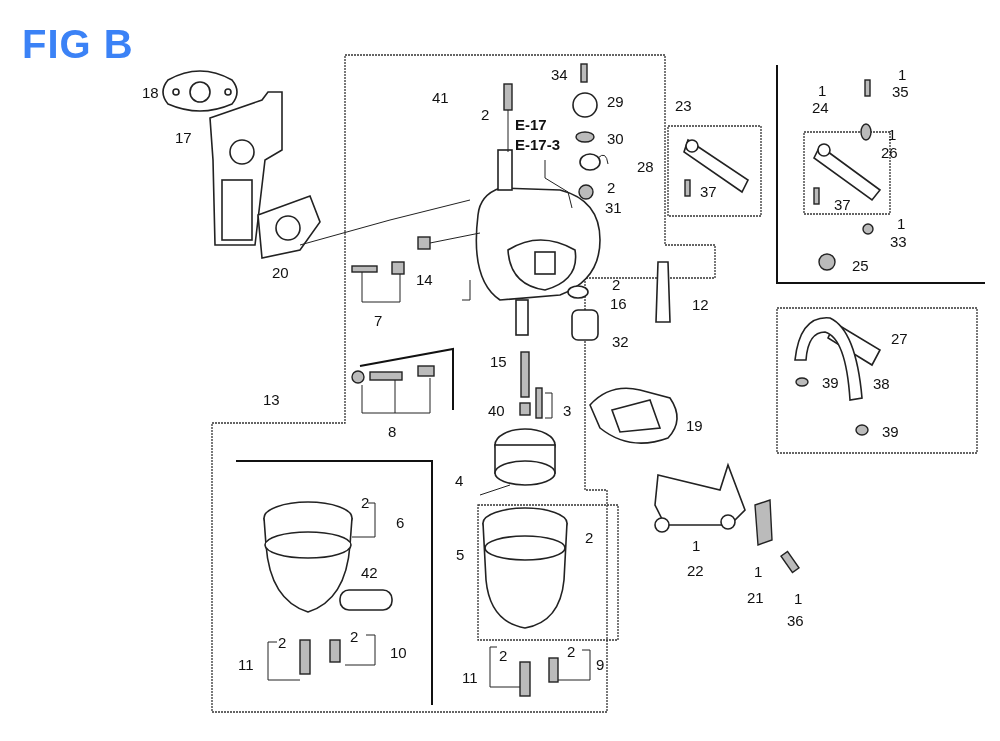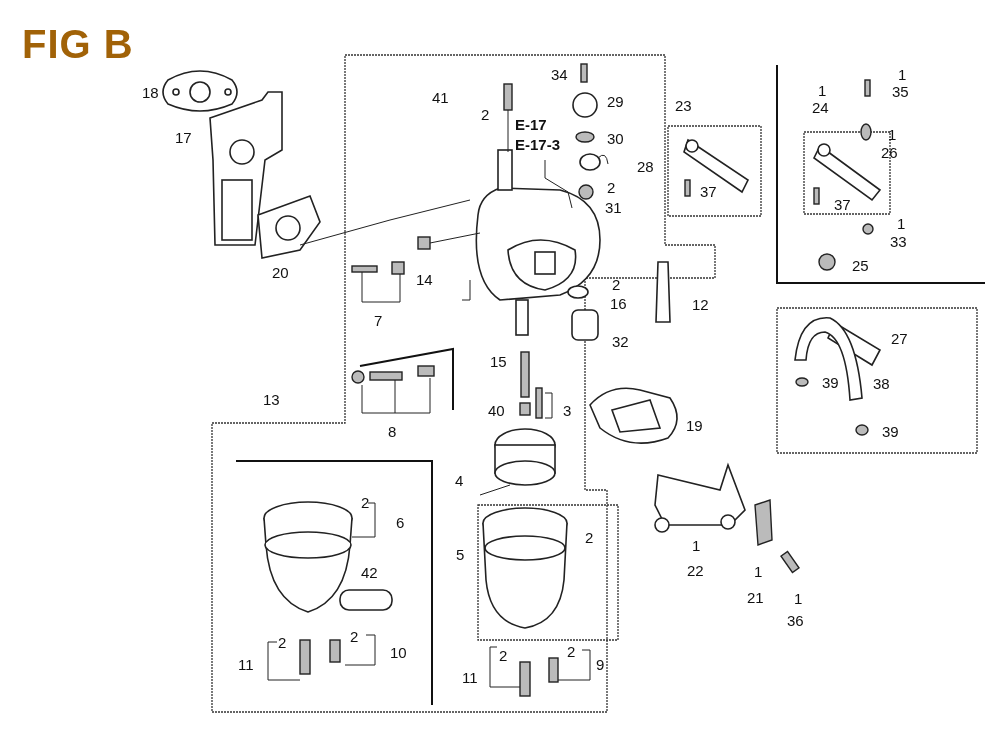--- a/index.html
+++ b/index.html
@@ -1,17 +1,17 @@
 <!DOCTYPE html>
 <html><head>
 <meta charset="utf-8">
 <style>
   html,body{margin:0;padding:0;background:#fff;}
   body{width:1000px;height:741px;position:relative;overflow:hidden;font-family:"Liberation Sans",sans-serif;}
-  #title{position:absolute;left:22px;top:22px;font-size:40px;font-weight:bold;color:#a16207;letter-spacing:1px;}
+  #title{position:absolute;left:22px;top:22px;font-size:40px;font-weight:bold;color:#3b82f6;letter-spacing:1px;}
   svg#dia{position:absolute;left:0;top:0;}
   .lbl{font-family:"Liberation Sans",sans-serif;font-size:15px;fill:#111;}
   .ref{font-family:"Liberation Sans",sans-serif;font-size:15px;font-weight:bold;fill:#111;}
   .part{fill:#fff;stroke:#222;stroke-width:1.6;}
   .partd{fill:#bbb;stroke:#222;stroke-width:1.4;}
   .box{fill:none;stroke:#333;stroke-width:1.3;stroke-dasharray:2 1;}
   .boxs{fill:none;stroke:#111;stroke-width:2;}
   .ld{fill:none;stroke:#222;stroke-width:1;}
 </style>
 </head>

